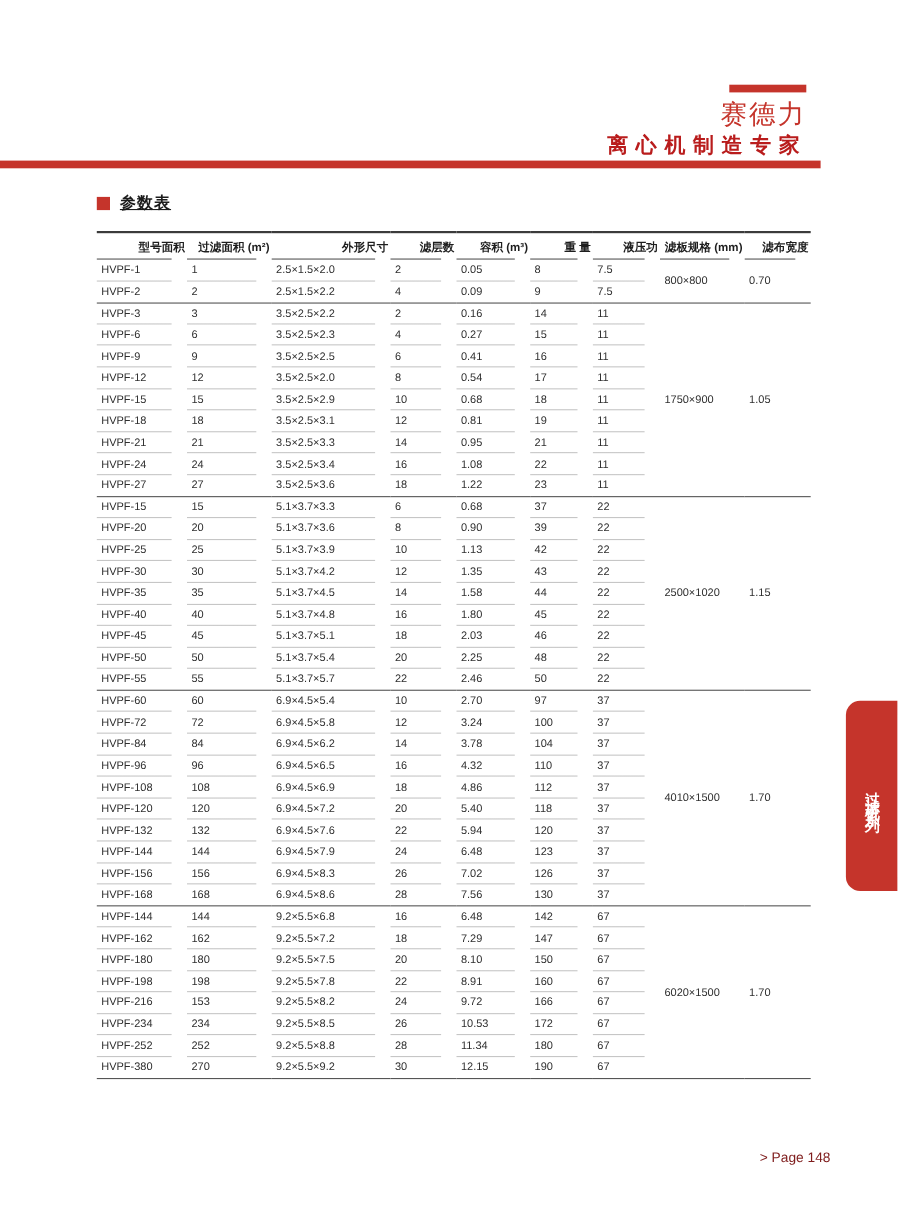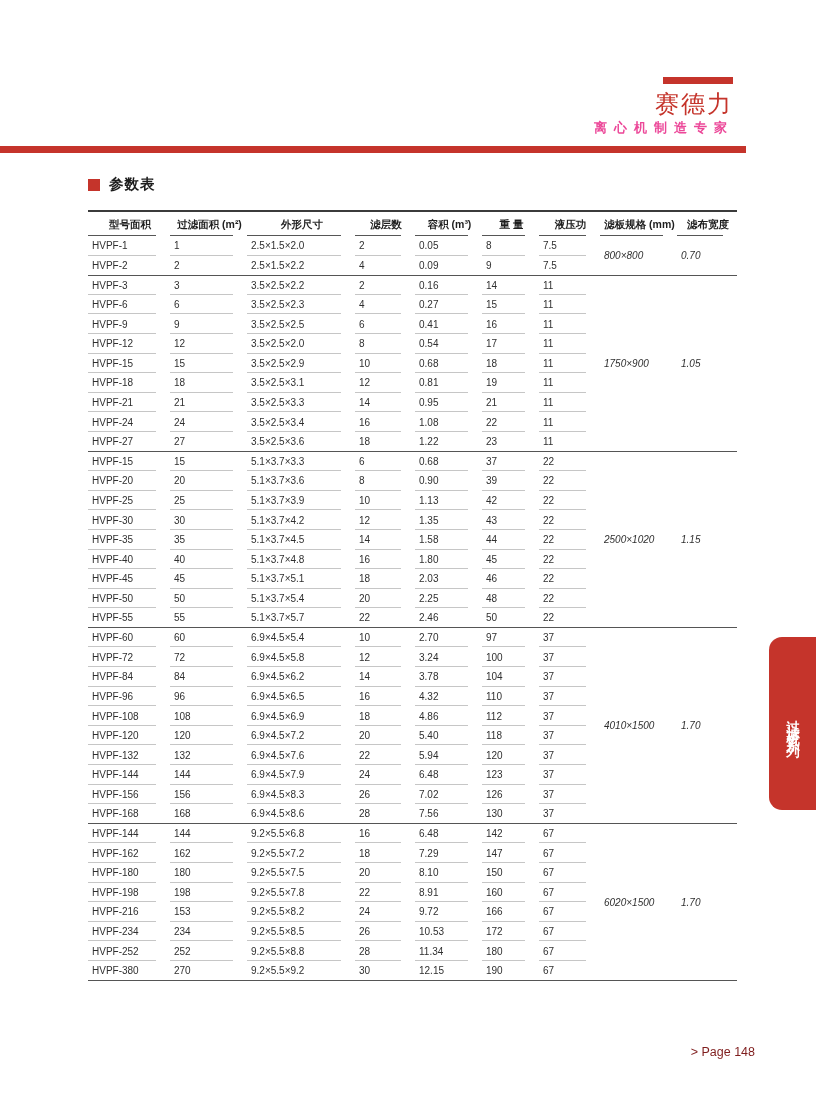--- a/index.html
+++ b/index.html
@@ -16,61 +16,61 @@
     position: absolute; left: 663px; top: 77px;
     width: 70px; height: 7px; background: var(--accent);
   }
   .brand-logo {
     position: absolute; right: 83px; top: 88px;
     color: var(--accent); font-size: 24px; font-weight: 400;
     letter-spacing: 2px; white-space: nowrap;
   }
   .brand-tagline {
     position: absolute; right: 82px; top: 119px;
-    color: #ec4899; font-size: 13px; font-weight: 600;
+    color: #b91c1c; font-size: 19px; font-weight: 600;
     letter-spacing: 7px; white-space: nowrap;
   }
   .divider-line {
     position: absolute; left: 0; top: 146px;
     width: 746px; height: 7px; background: var(--accent);
   }
 
   
   .section-heading {
     position: absolute; left: 88px; top: 175px;
     display: flex; align-items: center; gap: 9px;
   }
   .section-bullet {
     width: 12px; height: 12px; background: var(--accent); display: inline-block;
   }
   .section-label {
-    font-size: 14.5px; font-weight: 700; color: #1c1c1c; letter-spacing: 1px;
+    font-size: 14.5px; font-weight: 700; color: #1c1c1c; letter-spacing: 1px; text-decoration: underline;
   }
 
   
   .table-wrap { position: absolute; left: 88px; top: 210px; width: 649px; }
   table.params {
     width: 649px; border-collapse: collapse; table-layout: fixed;
     border-top: 2px solid #3b3b3b;
   }
   table.params th {
-    font-size: 10.5px; font-weight: 700; color: #1e1e1e; text-align: center;
+    font-size: 10.5px; font-weight: 700; color: #1e1e1e; text-align: right;
     height: 25px; padding: 3px 2px 2px 4px; white-space: nowrap;
     background: linear-gradient(#565656, #565656) no-repeat left bottom / calc(100% - 14px) 1.5px;
   }
   table.params td {
     font-size: 10px; color: #2f2f2f; height: 19.6px;
     padding: 0 2px 0 4px; white-space: nowrap; vertical-align: middle;
     background: linear-gradient(#c6c6c6, #c6c6c6) no-repeat left bottom / calc(100% - 14px) 1px;
   }
   table.params tr.group-end td {
     background: none; border-bottom: 1.5px solid #555;
   }
   table.params td.group-cell {
-    background: none; border-bottom: 1.5px solid #555; vertical-align: middle; font-style: italic;
+    background: none; border-bottom: 1.5px solid #555; vertical-align: middle;
   }
 
   
   .side-tab {
     position: absolute; right: 0; top: 637px;
     width: 47px; height: 173px; background: var(--accent);
     border-radius: 13px 0 0 13px;
     display: flex; align-items: center; justify-content: center;
   }
   .side-tab-text {

